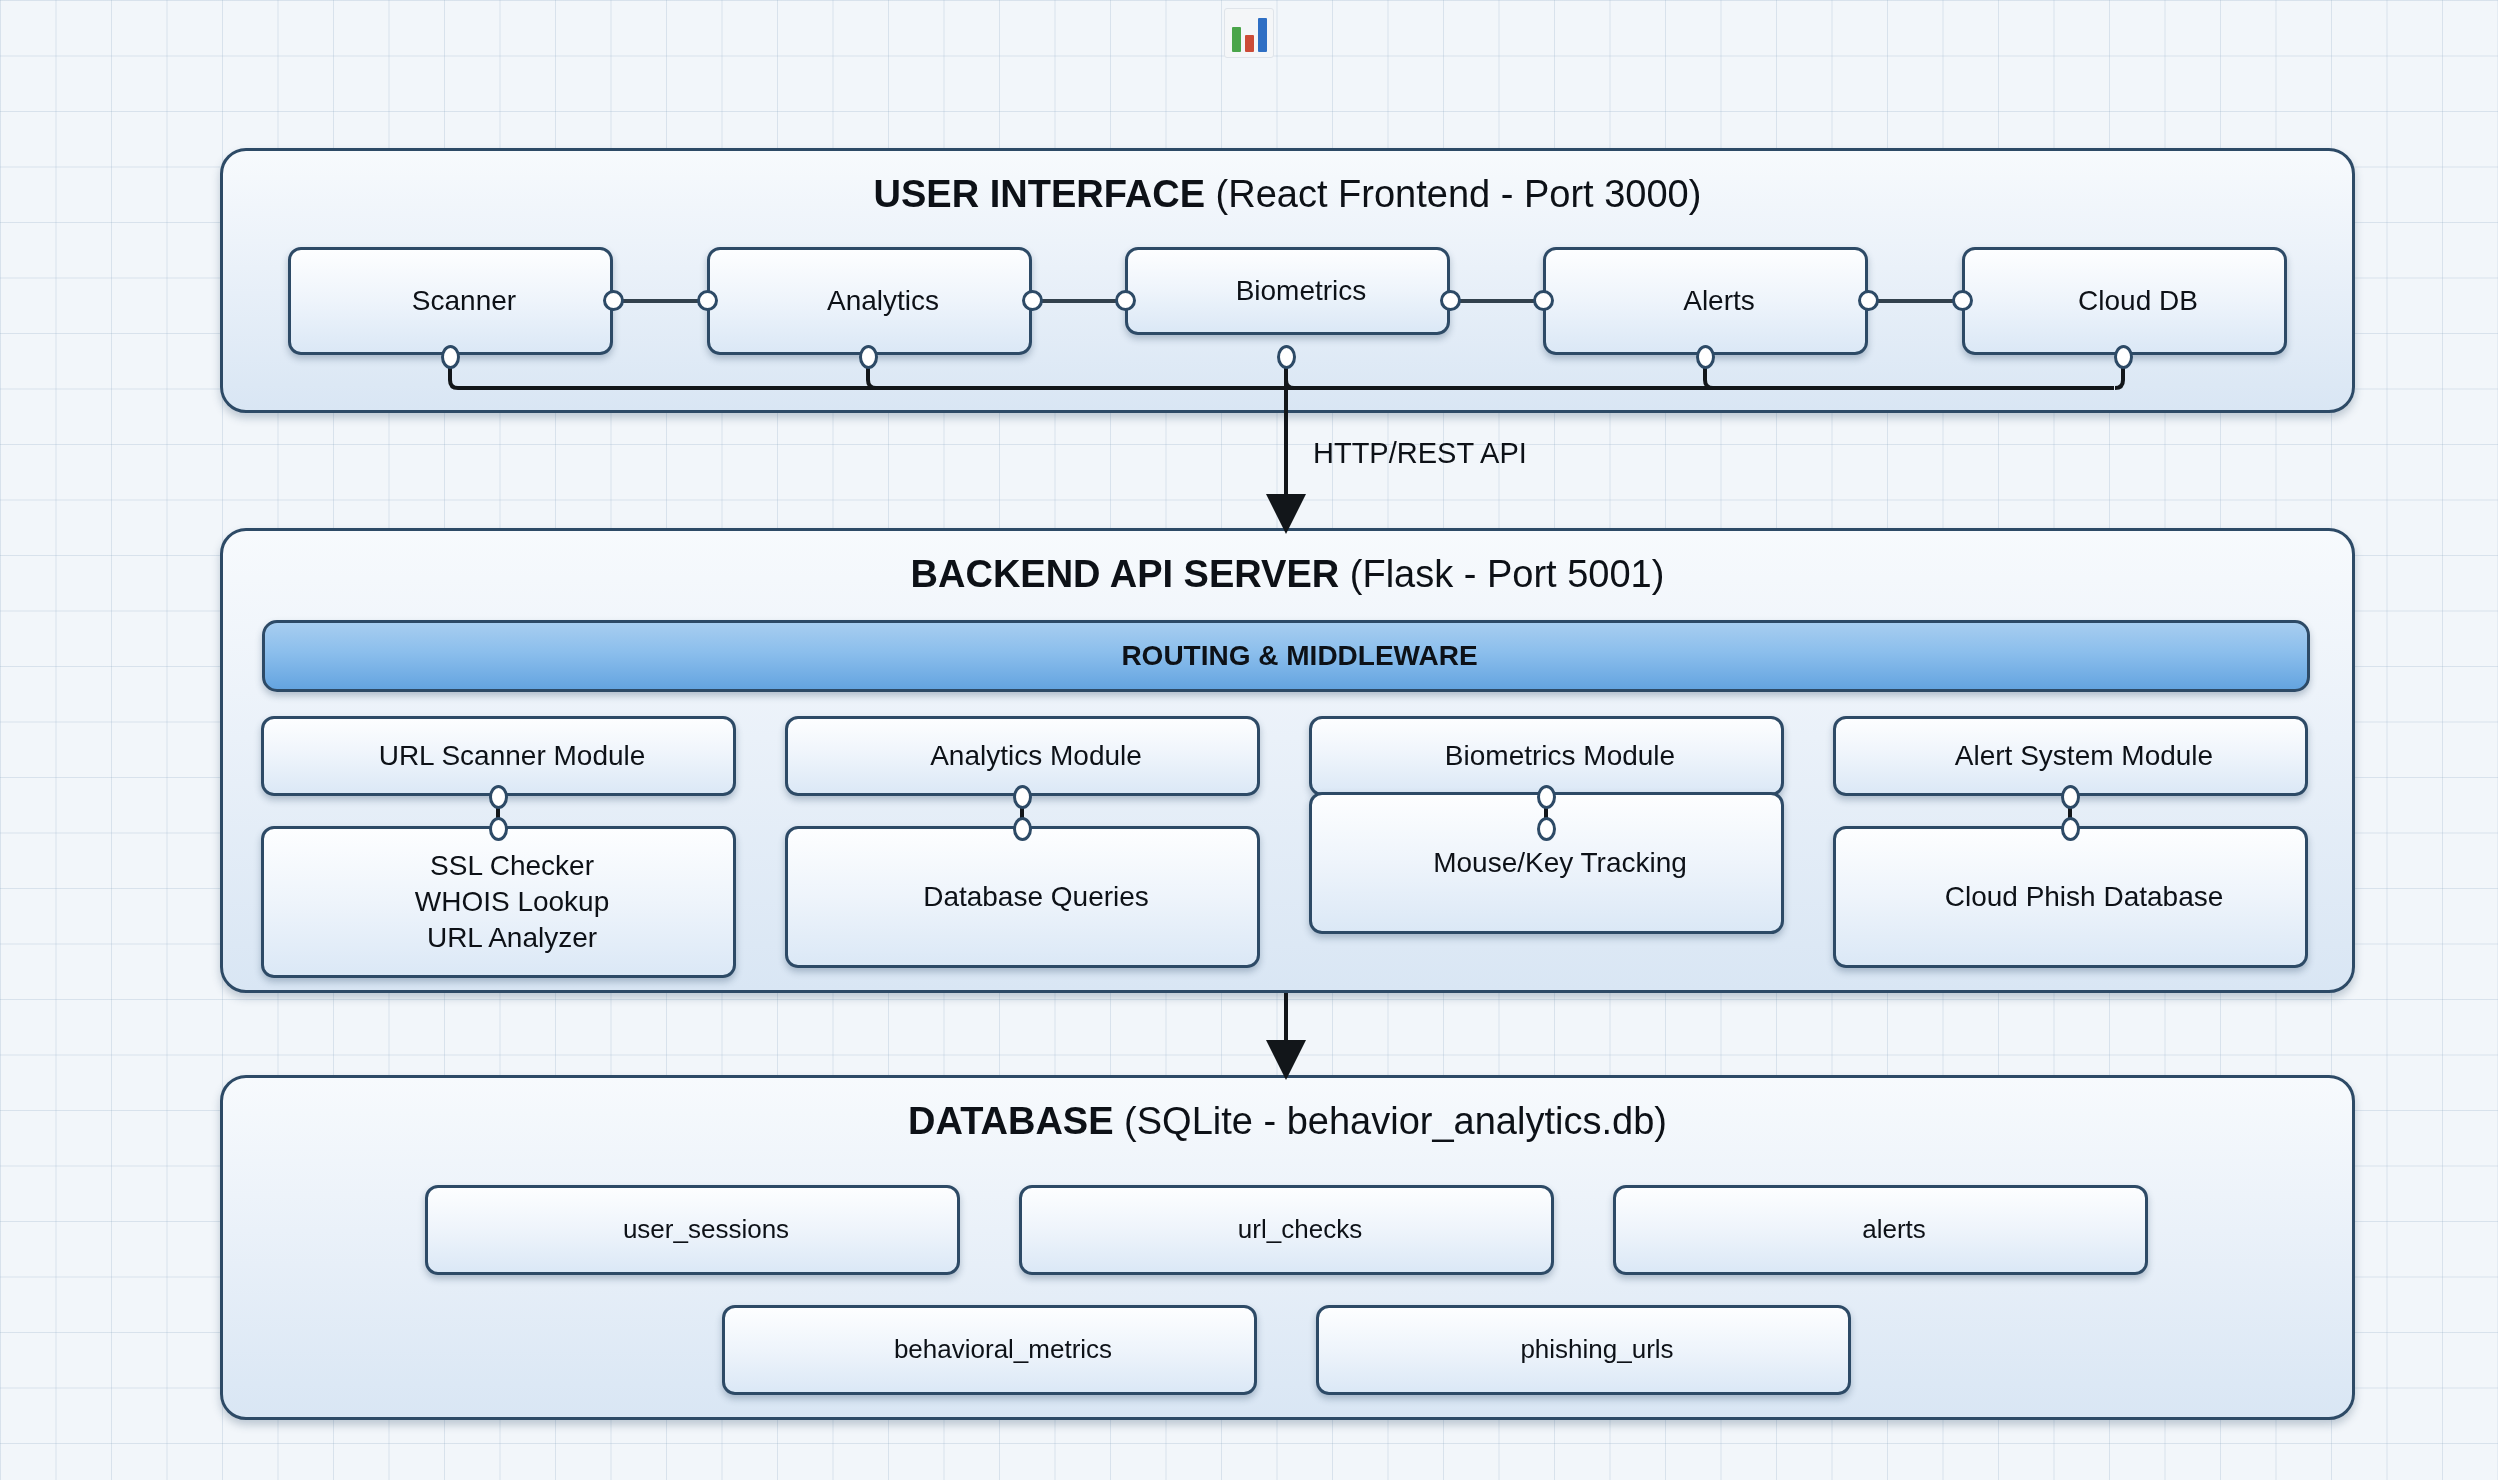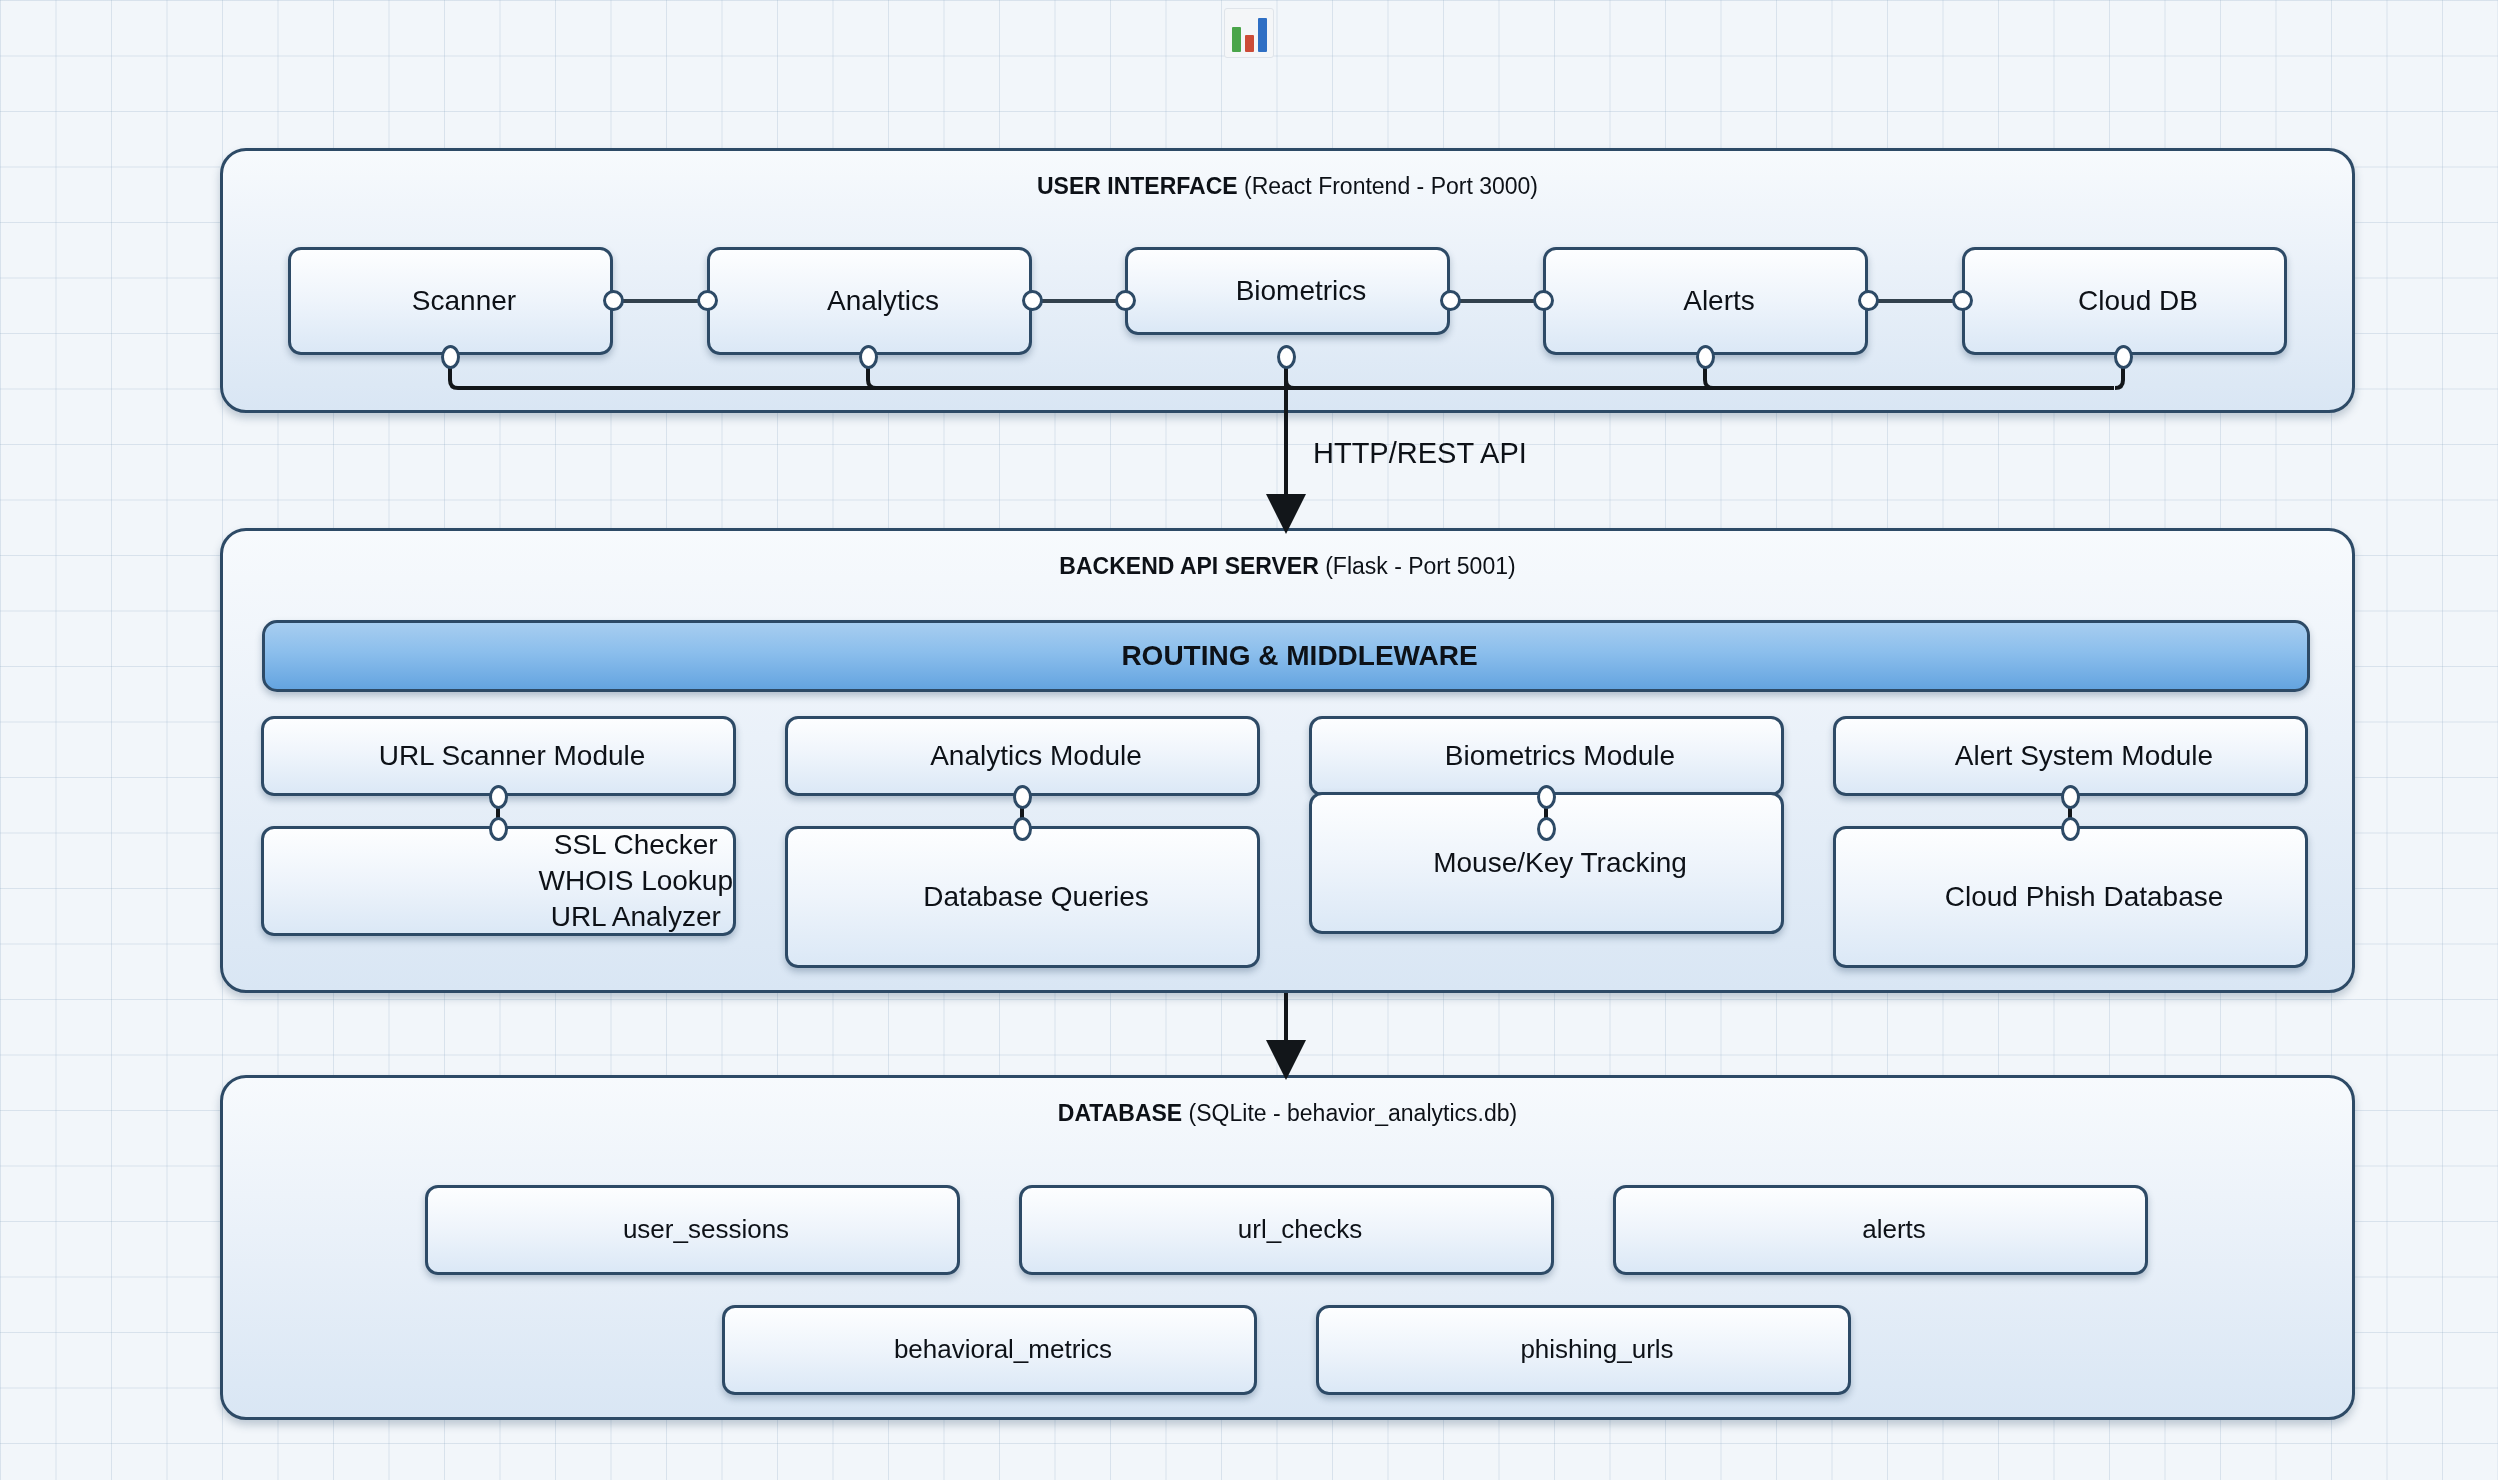--- a/index.html
+++ b/index.html
@@ -59,21 +59,21 @@
     border: 3px solid #2d4a66;
     border-radius: 26px;
     background: linear-gradient(180deg, #f7fafd 0%, #eaf1f9 45%, #d9e6f4 100%);
     box-shadow: 0 5px 9px rgba(40,70,100,0.26);
     box-sizing: border-box;
   }
   .section-title {
     position: absolute;
     top: 22px; left: 0; width: 100%;
     text-align: center;
-    font-size: 23px;
+    font-size: 38px;
     font-weight: bold;
     color: #0d1117;
     white-space: nowrap;
   }
   .section-title .sub { font-weight: normal; }
 
   
   .node {
     position: absolute;
     box-sizing: border-box;
@@ -212,21 +212,21 @@
 <div class="node" style="left:785px; top:716px; width:475px; height:80px;">
   <span>Analytics Module</span>
 </div>
 <div class="node" style="left:1309px; top:716px; width:475px; height:80px;">
   <span>Biometrics Module</span>
 </div>
 <div class="node" style="left:1833px; top:716px; width:475px; height:80px;">
   <span>Alert System Module</span>
 </div>
 
-<div class="node" style="left:261px; top:826px; width:475px; height:110px;justify-content:flex-end;">
+<div class="node" style="left:261px; top:826px; width:475px; height:152px;">
   <span>SSL Checker
 WHOIS Lookup
 URL Analyzer</span>
 </div>
 <div class="node" style="left:785px; top:826px; width:475px; height:142px;">
   <span>Database Queries</span>
 </div>
 <div class="node" style="left:1309px; top:792px; width:475px; height:142px;">
   <span>Mouse/Key Tracking</span>
 </div>

